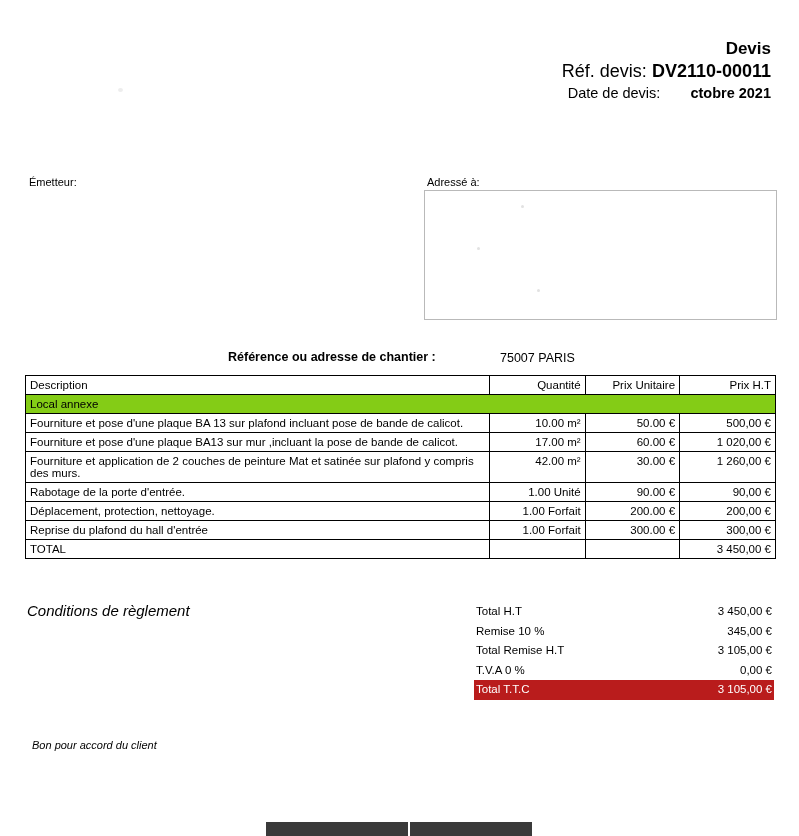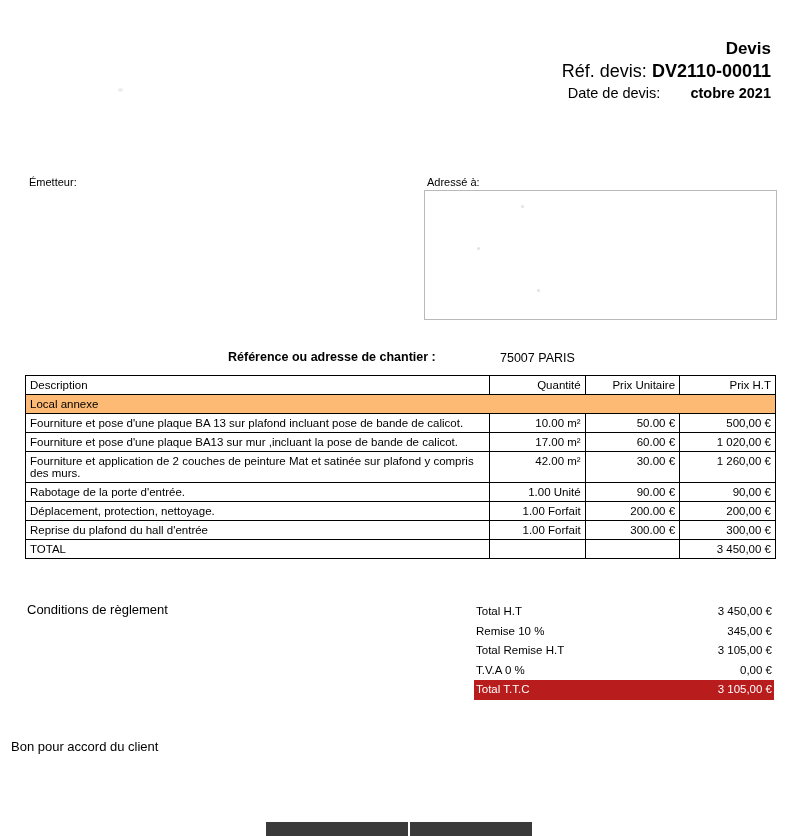--- a/index.html
+++ b/index.html
@@ -152,21 +152,22 @@
   .row-section td {
     border-right: none;
   }
   .row-total td { border-bottom: none; }
   .nowrap { white-space: nowrap; }
 
   
   .conditions-title {
     position: absolute;
     left: 27px; top: 602px;
-    font-size: 13px;
+    font-size: 15px;
+    font-style: italic;
   }
   .conditions-list {
     position: absolute;
     left: 44px; top: 624px;
     font-size: 11.5px;
     margin: 0;
     padding-left: 18px;
   }
   .conditions-list li { line-height: 18px; }
 
@@ -183,22 +184,23 @@
     line-height: 19.5px;
     padding: 0 2px;
   }
   .totals-row.highlight {
     background: #b91c1c;
     color: #fff;
   }
 
   .accord {
     position: absolute;
-    left: 11px; top: 739px;
-    font-size: 13px;
+    left: 32px; top: 739px;
+    font-size: 11px;
+    font-style: italic;
   }
 
   
   .bottom-bar-left {
     position: absolute;
     left: 266px; top: 822px;
     width: 142px; height: 14px;
     background: #3a3a3a;
   }
   .bottom-bar-right {
@@ -243,21 +245,21 @@
     <table>
       <thead>
         <tr>
           <th class="col-desc">Description</th>
           <th class="col-qty">Quantité</th>
           <th class="col-pu">Prix Unitaire</th>
           <th class="col-ht">Prix H.T</th>
         </tr>
       </thead>
       <tbody>
-        <tr class="row-section" style="background:#fdba74;padding-left:48px;">
+        <tr class="row-section" style="background:#84cc16;padding-left:48px;">
           <td colspan="4">Local annexe</td>
         </tr>
 
         <tr>
           <td class="col-desc">Fourniture et pose d'une plaque BA 13 sur plafond incluant pose de bande de calicot.</td>
           <td class="col-qty nowrap">10.00 m²</td>
           <td class="col-pu nowrap">50.00 €</td>
           <td class="col-ht nowrap">500,00 €</td>
         </tr>
         <tr>

